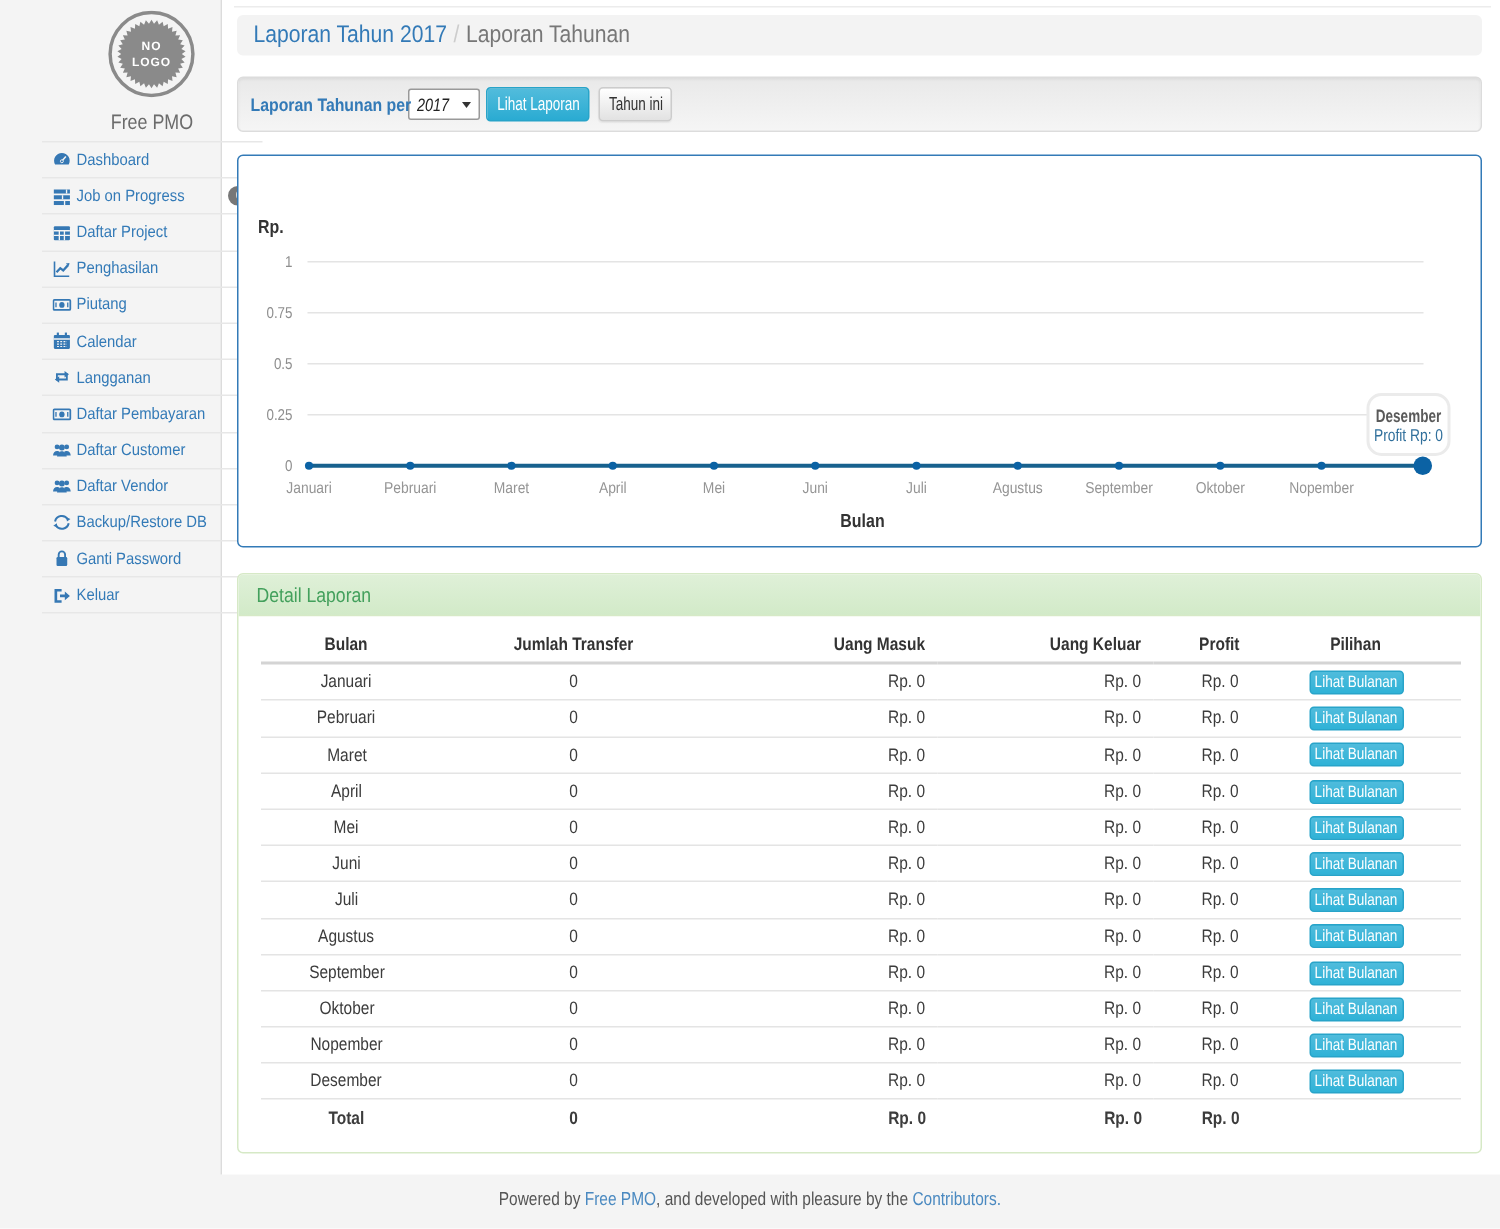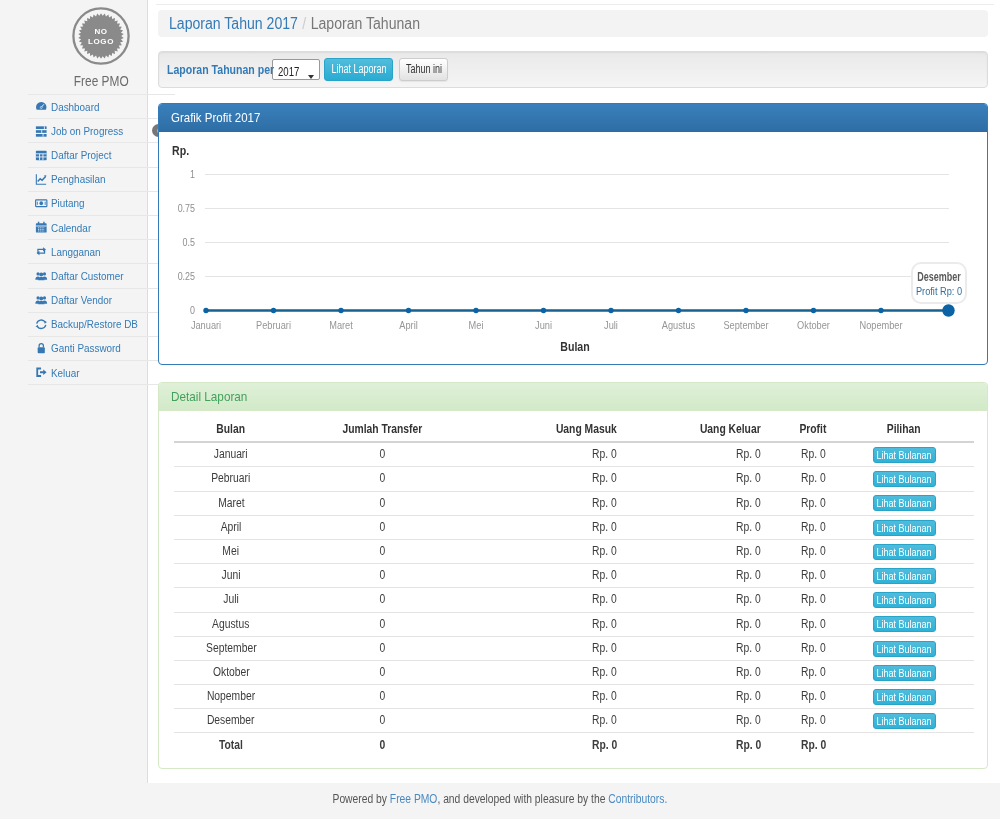--- a/index.html
+++ b/index.html
@@ -21,21 +21,21 @@
 
 #crumb { position:absolute; left:158px; top:10px; width:830px; height:27px; background:#f3f3f3; border-radius:4px; line-height:27px; padding-left:11px; font-size:16px; white-space:nowrap; }
 #crumb .in { display:inline-block; transform:scaleX(.88); transform-origin:0 50%; }
 #crumb a { color:#337ab7; text-decoration:none; }
 #crumb .sep { color:#ccc; margin:0 5px; }
 #crumb .cur { color:#777; }
 
 #well { position:absolute; left:158px; top:51px; width:830px; height:37px; border:1px solid #dcdcdc; border-radius:4px; background:linear-gradient(#e9e9e9,#f5f5f5); box-shadow:inset 0 1px 2px rgba(0,0,0,.06); display:flex; align-items:center; padding-left:8px; }
 #well .lbl { width:101px; flex:0 0 auto; overflow:visible; }
 #well .lbl i { font-style:normal; font-weight:bold; font-size:12px; color:#337ab7; display:inline-block; transform:scaleX(.88); transform-origin:0 50%; white-space:nowrap; }
-#sel { width:48px; height:21px; background:#fff; border:1px solid #999; border-radius:2px; margin-left:4px; display:flex; align-items:flex-end; padding:0 5px 0 5px; flex:0 0 auto; }
+#sel { width:48px; height:21px; background:#fff; border:1px solid #999; border-radius:2px; margin-left:4px; display:flex; align-items:center; padding:0 5px 0 5px; flex:0 0 auto;font-style:italic; }
 #sel .v { font-size:12px; color:#222; display:inline-block; transform:scaleX(.8); transform-origin:0 50%; }
 #sel .ar { margin-left:auto; width:0; height:0; border-left:3.2px solid transparent; border-right:3.2px solid transparent; border-top:4px solid #333; }
 .btn { display:inline-block; position:relative; height:23px; border-radius:3px; flex:0 0 auto; }
 .btn > span { display:inline-block; position:absolute; left:50%; top:0; line-height:21px; transform:translateX(-50%) scaleX(.72); font-size:12.5px; white-space:nowrap; }
 .btn-info { margin-left:4px; width:69px; color:#fff; background:linear-gradient(#52bcdc,#2aabd2); border:1px solid #28a4c9; }
 .btn-def { margin-left:6px; width:49px; color:#333; background:linear-gradient(#fff,#e2e2e2); border:1px solid #ccc; box-shadow:0 1px 1px rgba(0,0,0,.06); }
 
 .panel { position:absolute; left:158px; width:830px; border-radius:4px; }
 .panel .hd { height:28px; border-radius:3px 3px 0 0; font-size:13.5px; line-height:28px; padding-left:12px; }
 .panel .hd span { display:inline-block; transform:scaleX(.85); transform-origin:0 50%; white-space:nowrap; }
@@ -155,20 +155,28 @@
           <g fill="none" stroke="#3678b4" stroke-width="1.4">
             <path d="M3.3 9.5V5h6.2"></path>
             <path d="M10.7 4.5V9H4.5"></path>
           </g>
           <path fill="#3678b4" d="M9 2.6L12.3 5 9 7.4zM5 6.6L1.7 9 5 11.4z"></path>
         </svg>
         <span class="t">Langganan</span>
       </li>
       <li>
         <svg class="mi" width="12.5" height="12.5" viewBox="0 0 14 14">
+          <rect x="0.7" y="3.2" width="12.6" height="7.6" rx="0.8" fill="none" stroke="#3678b4" stroke-width="1.3"></rect>
+          <ellipse cx="7" cy="7" rx="2" ry="2.2" fill="#3678b4"></ellipse>
+          <path stroke="#3678b4" stroke-width="1" d="M2.6 5.2v3.6M11.4 5.2v3.6"></path>
+        </svg>
+        <span class="t">Daftar Pembayaran</span>
+      </li>
+      <li>
+        <svg class="mi" width="12.5" height="12.5" viewBox="0 0 14 14">
           <g fill="#3678b4">
             <circle cx="3.4" cy="4.4" r="1.8"></circle>
             <circle cx="10.6" cy="4.4" r="1.8"></circle>
             <path d="M.4 10.8c0-2 1.3-3.4 3-3.4.9 0 1.4.3 2 .8-.8.8-1.2 1.8-1.3 2.6z"></path>
             <path d="M13.6 10.8c0-2-1.3-3.4-3-3.4-.9 0-1.4.3-2 .8.8.8 1.2 1.8 1.3 2.6z"></path>
             <circle cx="7" cy="4.9" r="2.2"></circle>
             <path d="M3.4 11.6c0-2.3 1.6-4 3.6-4s3.6 1.7 3.6 4z"></path>
           </g>
         </svg>
         <span class="t">Daftar Customer</span>
@@ -223,21 +231,20 @@
     </span>
   <span class="btn btn-info">
       <span>Lihat Laporan</span>
     </span>
   <span class="btn btn-def">
       <span>Tahun ini</span>
     </span>
 </div>
 
 <div class="panel" id="panel1">
-  <div class="hd"><span>Grafik Profit 2017</span></div>
   <svg id="chart" width="828" height="232" viewBox="0 0 828 232">
       <text transform="translate(13 23) scale(.85 1)" font-size="12.5" font-weight="bold" fill="#333">Rp.</text>
       <line x1="46" y1="42.5" x2="790" y2="42.5" stroke="#e4e4e4" stroke-width="1"></line>
       <text transform="translate(36 46) scale(.85 1)" font-size="10.5" fill="#8e8e8e" text-anchor="end">1</text>
       <line x1="46" y1="76.5" x2="790" y2="76.5" stroke="#e4e4e4" stroke-width="1"></line>
       <text transform="translate(36 80) scale(.85 1)" font-size="10.5" fill="#8e8e8e" text-anchor="end">0.75</text>
       <line x1="46" y1="110.5" x2="790" y2="110.5" stroke="#e4e4e4" stroke-width="1"></line>
       <text transform="translate(36 114) scale(.85 1)" font-size="10.5" fill="#8e8e8e" text-anchor="end">0.5</text>
       <line x1="46" y1="144.5" x2="790" y2="144.5" stroke="#e4e4e4" stroke-width="1"></line>
       <text transform="translate(36 148) scale(.85 1)" font-size="10.5" fill="#8e8e8e" text-anchor="end">0.25</text>

